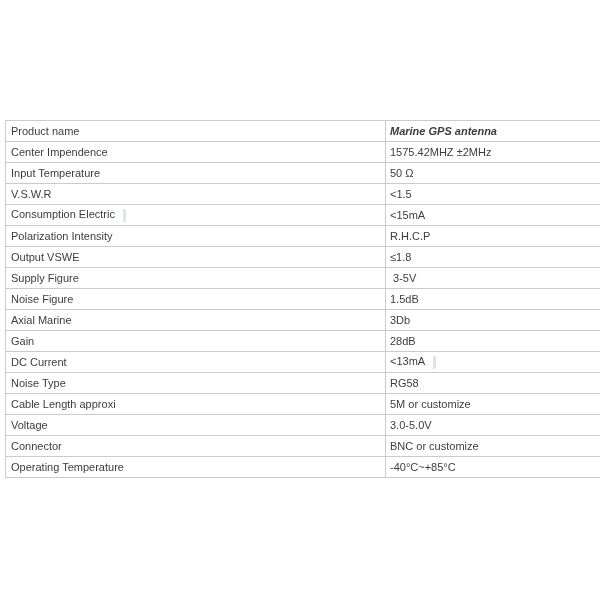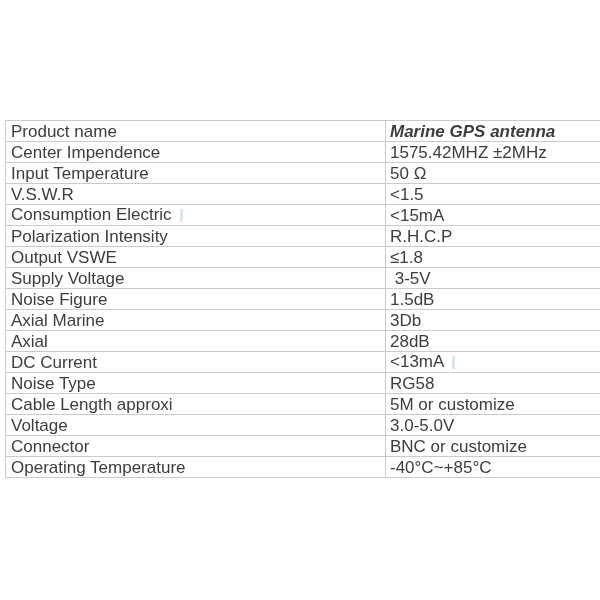--- a/index.html
+++ b/index.html
@@ -20,21 +20,21 @@
     position: absolute;
     left: 5px;
     top: 120px;
     width: 588px;
     border-collapse: collapse;
     table-layout: fixed;
   }
   table.spec-table td {
     border: 1px solid #cbcbcb;
     height: 20px;
-    font-size: 17px;
+    font-size: 11px;
     line-height: 13px;
     color: #3d3d3d;
     vertical-align: middle;
     white-space: pre;
     overflow: hidden;
   }
   td.label-cell {
     width: 370px;
     padding: 0 4px 0 5px;
   }
@@ -83,33 +83,33 @@
       </tr>
       <tr>
         <td class="label-cell">Polarization Intensity</td>
         <td class="value-cell">R.H.C.P</td>
       </tr>
       <tr>
         <td class="label-cell">Output VSWE</td>
         <td class="value-cell">≤1.8</td>
       </tr>
       <tr>
-        <td class="label-cell">Supply Voltage</td>
+        <td class="label-cell">Supply Figure</td>
         <td class="value-cell"> 3-5V</td>
       </tr>
       <tr>
         <td class="label-cell">Noise Figure</td>
         <td class="value-cell">1.5dB</td>
       </tr>
       <tr>
         <td class="label-cell">Axial Marine</td>
         <td class="value-cell">3Db</td>
       </tr>
       <tr>
-        <td class="label-cell">Axial</td>
+        <td class="label-cell">Gain</td>
         <td class="value-cell">28dB</td>
       </tr>
       <tr>
         <td class="label-cell">DC Current</td>
         <td class="value-cell"><span>&lt;13mA</span><span class="cursor-mark"></span></td>
       </tr>
       <tr>
         <td class="label-cell">Noise Type</td>
         <td class="value-cell">RG58</td>
       </tr>

